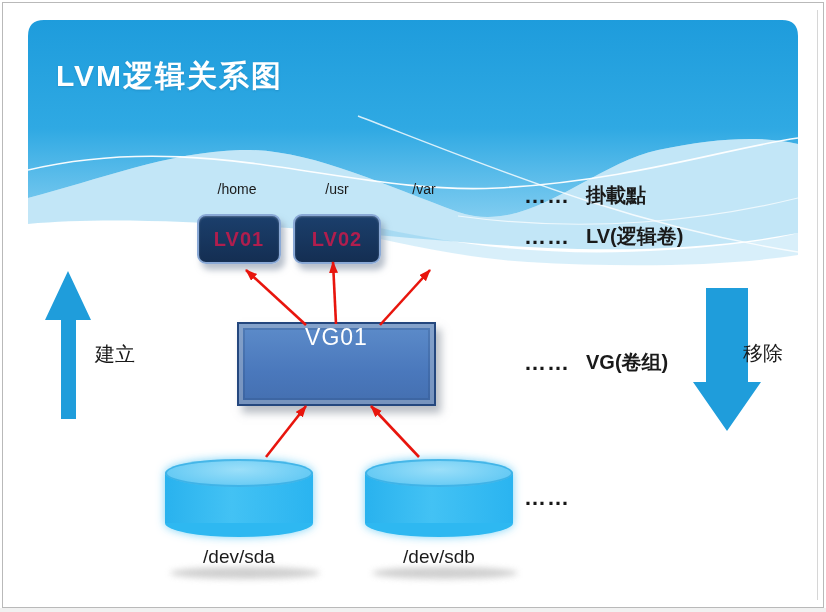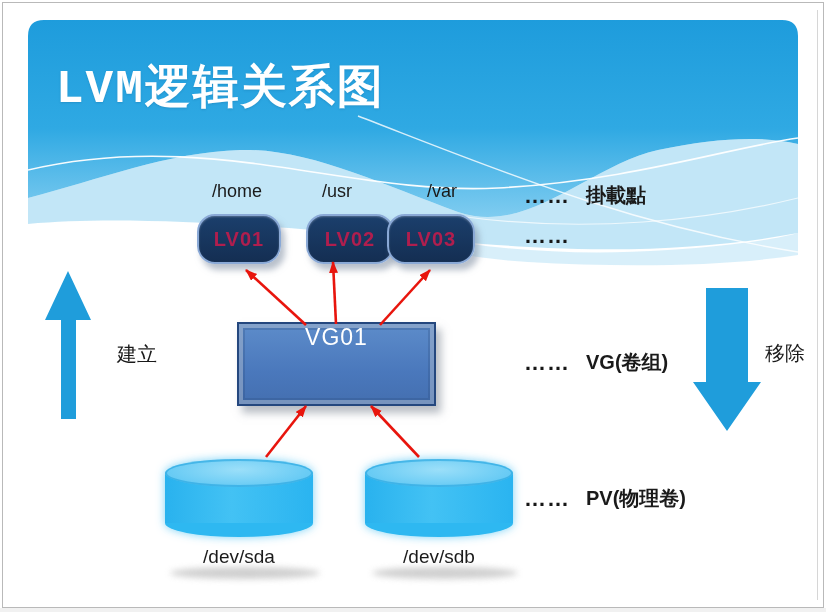--- a/index.html
+++ b/index.html
@@ -5,54 +5,54 @@
   html,body{margin:0;padding:0;background:#ffffff;}
   .page{position:relative;width:826px;height:612px;background:#fff;overflow:hidden;
         font-family:"Liberation Sans",sans-serif;}
   .frame{position:absolute;left:2px;top:2px;right:2px;bottom:4px;border:1px solid #b9b9b9;pointer-events:none;}
   .right-edge-line{position:absolute;left:817px;top:10px;width:1px;height:590px;background:#d6d6d6;}
   .bottom-strip{position:absolute;left:0;right:0;top:608px;height:4px;background:#f1f1f1;}
 
   
   .hdr-svg{position:absolute;left:28px;top:20px;width:770px;height:250px;}
   .slide-title{position:absolute;left:56px;top:56px;width:560px;color:#ffffff;
-    font-family:Liberation Mono, monospace;font-weight:700;font-size:46px;
+    font-family:Liberation Sans, sans-serif;font-weight:700;font-size:30px;
     letter-spacing:2px;text-shadow:0 1px 2px rgba(20,90,140,.25);}
 
   
   .mount{position:absolute;top:181px;width:90px;text-align:center;color:var(--text_dark);
-    font-size:18px;}
-  .m0{left:192px}.m1{left:292px}.m2{left:397px}
+    font-size:14px;}
+  .m0{left:192px}.m1{left:292px}.m2{left:379px}
 
   
-  .lvbox{position:absolute;top:214px;height:46px;border-radius:18px;
+  .lvbox{position:absolute;top:214px;height:46px;border-radius:9px;
     background:linear-gradient(180deg,#1b3f6c,#142e52);
     border:2px solid var(--lv_box_border);
     box-shadow:4px 6px 6px rgba(125,140,160,.55), inset 0 1px 2px rgba(255,255,255,.25);
     display:flex;align-items:center;justify-content:center;}
-  .lv0{left:197px;width:80px}.lv1{left:306px;width:84px}.lv2{left:387px;width:84px}
+  .lv0{left:197px;width:80px}.lv1{left:293px;width:84px}.lv2{left:387px;width:84px}
   .lvbox span{color:var(--lv_text);font-size:20px;font-weight:700;letter-spacing:1px;}
 
   
   .vgbox{position:absolute;left:237px;top:322px;width:195px;height:80px;
     background:linear-gradient(180deg,#5d8cca 0%,#4a78bc 60%,#446fb0 100%);
     border:2px solid var(--vg_border);
     box-shadow:inset 0 0 0 4px rgba(255,255,255,.30), inset 0 0 0 6px rgba(40,70,120,.25),
                5px 7px 8px rgba(115,125,140,.5);
     display:flex;align-items:flex-start;justify-content:center;}
   .vgbox span{color:#fff;font-size:23px;letter-spacing:1px;}
 
   
   .legend-row{position:absolute;left:524px;display:flex;align-items:center;gap:16px;}
   .lr0{top:182px}.lr1{top:223px}.lr2{top:349px}.lr3{top:485px}
   .legend-dots{font-size:22px;font-weight:700;color:#161616;letter-spacing:1px;line-height:26px;}
   .legend-label{font-size:20px;color:var(--text_dark);white-space:nowrap;font-weight:bold;}
 
   
-  .action-label{position:absolute;font-size:20px;color:var(--text_dark);margin-left:22px;}
+  .action-label{position:absolute;font-size:20px;color:var(--text_dark);}
   .al-up{left:95px;top:341px}.al-down{left:743px;top:340px}
 
   
   .cylinder{position:absolute;width:148px;height:78px;filter:drop-shadow(0 0 5px rgba(110,205,245,.9));}
   .cy0{left:165px;top:459px}.cy1{left:365px;top:459px}
   .cyl-bottom{position:absolute;left:0;bottom:0;width:100%;height:28px;border-radius:50%;
     background:var(--cylinder_fill);}
   .cyl-bodyrect{position:absolute;left:0;top:14px;width:100%;height:50px;
     background:linear-gradient(90deg,#29b2ee 0%,#43c2f4 45%,#2ab4f0 100%);}
   .cyl-top{position:absolute;left:0;top:0;width:100%;height:28px;border-radius:50%;
@@ -96,42 +96,39 @@
   <div class="mount m0">/home</div>
   <div class="mount m1">/usr</div>
   <div class="mount m2">/var</div>
 
   <div class="lvbox lv0">
     <span>LV01</span>
   </div>
   <div class="lvbox lv1">
     <span>LV02</span>
   </div>
-  <div class="lvbox lv2">
-    <span>LV03</span>
-  </div>
 
   <div class="vgbox">
     <span>VG01</span>
   </div>
 
   <div class="legend-row lr0">
     <span class="legend-dots">……</span>
     <span class="legend-label">掛載點</span>
   </div>
   <div class="legend-row lr1">
     <span class="legend-dots">……</span>
+    <span class="legend-label">LV(逻辑卷)</span>
   </div>
   <div class="legend-row lr2">
     <span class="legend-dots">……</span>
     <span class="legend-label">VG(卷组)</span>
   </div>
   <div class="legend-row lr3">
     <span class="legend-dots">……</span>
-    <span class="legend-label">PV(物理卷)</span>
   </div>
 
   <div class="cylinder cy0">
     <div class="cyl-bottom"></div>
     <div class="cyl-bodyrect"></div>
     <div class="cyl-top"></div>
   </div>
   <div class="cylinder cy1">
     <div class="cyl-bottom"></div>
     <div class="cyl-bodyrect"></div>

